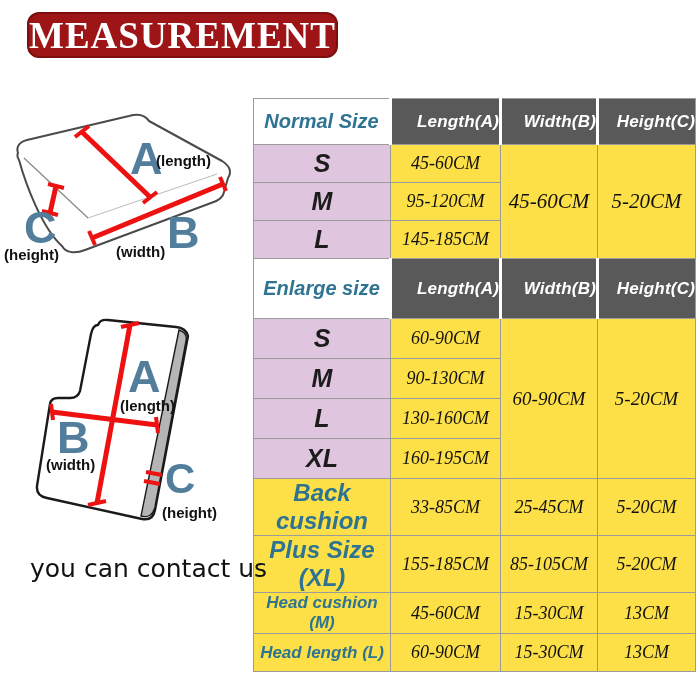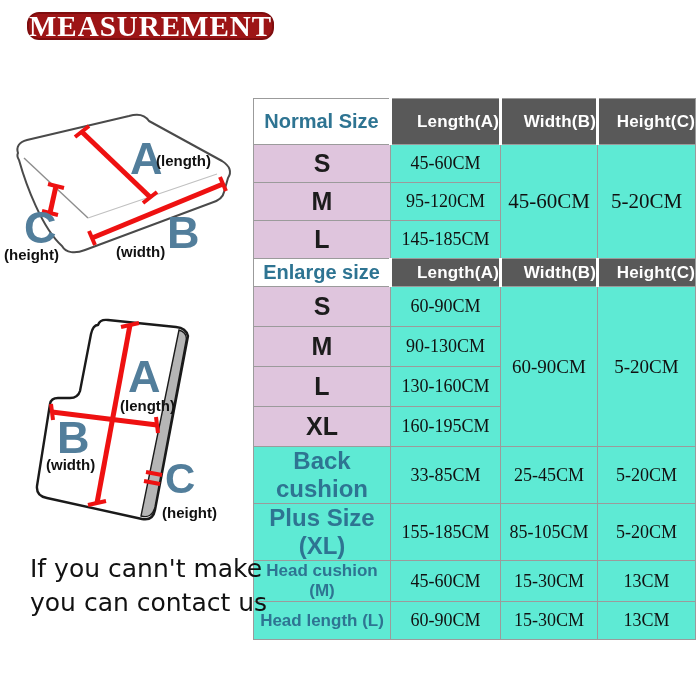--- a/index.html
+++ b/index.html
@@ -2,60 +2,60 @@
 <html style="--badge-bg: #9d1516; --header-bg: #595959; --size-pink: #dfc5dd; --label-teal: #2e7492; --measure-red: #ee1111; --letter-blue: #527e9b; --border-gray: #9b9b9b;"><head>
 <meta charset="utf-8">
 <style>
   html,body{margin:0;padding:0;}
   body{
     width:700px;height:700px;background:#ffffff;position:relative;
     font-family:"Liberation Sans",sans-serif;overflow:hidden;
   }
   
   .badge{
-    position:absolute;left:27px;top:12px;height:28px;min-width:234px;
+    position:absolute;left:27px;top:12px;height:46px;min-width:234px;
     background:var(--badge-bg,#9d1516);border:2px solid #7e0d0e;border-radius:12px;
     display:flex;align-items:center;justify-content:center;box-sizing:border-box;
     color:#fff;font-family:"Liberation Serif",serif;font-weight:bold;
-    font-size:29px;letter-spacing:1px;
+    font-size:37px;letter-spacing:1px;
   }
   
   .diag{position:absolute;}
   .d1{left:2px;top:100px;}
   .d2{left:16px;top:294px;}
   .outline{fill:#ffffff;stroke:#4a4a4a;stroke-width:2;stroke-linejoin:round;}
   .outline2{fill:#ffffff;stroke:#1a1a1a;stroke-width:2.4;stroke-linejoin:round;}
   .fold{fill:none;stroke:#8d8d8d;stroke-width:1.4;}
   .fold-faint{fill:none;stroke:#c0c0c0;stroke-width:1.1;}
   .grayband{fill:#b5b5b5;stroke:#1a1a1a;stroke-width:1.4;}
   .red-line{fill:none;stroke:var(--measure-red,#ee1111);stroke-width:5;}
   .red-cap{fill:none;stroke:var(--measure-red,#ee1111);stroke-width:4;}
   .blt{fill:var(--letter-blue,#527e9b);font-weight:bold;font-family:"Liberation Sans",sans-serif;font-size:45px;}
   .slbl{fill:#111;font-weight:bold;font-family:"Liberation Sans",sans-serif;font-size:15px;}
   
   table.size-table{
     position:absolute;left:253px;top:98px;width:442px;
-    border-collapse:collapse;table-layout:fixed;background:#5eead4;
+    border-collapse:collapse;table-layout:fixed;background:#fde047;font-style:italic;
   }
   .size-table td{
     border:1px solid var(--border-gray,#9b9b9b);
     text-align:center;vertical-align:middle;padding:0;overflow:hidden;
   }
   td.dark{
     background:var(--header-bg,#595959);color:#fff;font-weight:bold;font-size:17px;
     border-left:3px solid #fff;letter-spacing:0.2px;text-align:right;
   }
   td.sec-label{color:var(--label-teal,#2e7492);font-weight:bold;font-size:20px;background:#fff;}
   td.pink{background:var(--size-pink,#dfc5dd);font-weight:bold;font-size:25px;color:#1c1c1c;}
   td.val{font-family:"Liberation Serif",serif;font-size:18px;color:#111;}
   td.val-big{font-family:"Liberation Serif",serif;font-size:21px;color:#111;}
   td.val-mid{font-family:"Liberation Serif",serif;font-size:19px;color:#111;}
   td.row-label{color:var(--label-teal,#2e7492);font-weight:bold;font-size:24px;}
   td.row-label.sm{font-size:17px;}
-  tr.rh46{height:46px;} tr.rh44{height:28px;} tr.rh38{height:38px;}
+  tr.rh46{height:46px;} tr.rh44{height:60px;} tr.rh38{height:38px;}
   tr.rh40{height:40px;} tr.rh34{height:34px;} tr.rh50{height:50px;} tr.rh37{height:37px;}
   
   .footer{
     position:absolute;left:30px;top:552px;width:250px;
     font-family:"DejaVu Sans",sans-serif;font-size:25px;color:#111;line-height:34px;
   }
 </style>
 </head>
 <body>
 
@@ -172,15 +172,14 @@
     <tr class="rh38">
       <td class="row-label sm">Head length (L)</td>
       <td class="val">60-90CM</td>
       <td class="val">15-30CM</td>
       <td class="val">13CM</td>
     </tr>
   </tbody>
 </table>
 
 <div class="footer">
-  <div>If you cann't make</div>
   <div>you can contact us</div>
 </div>
 
 </body></html>

